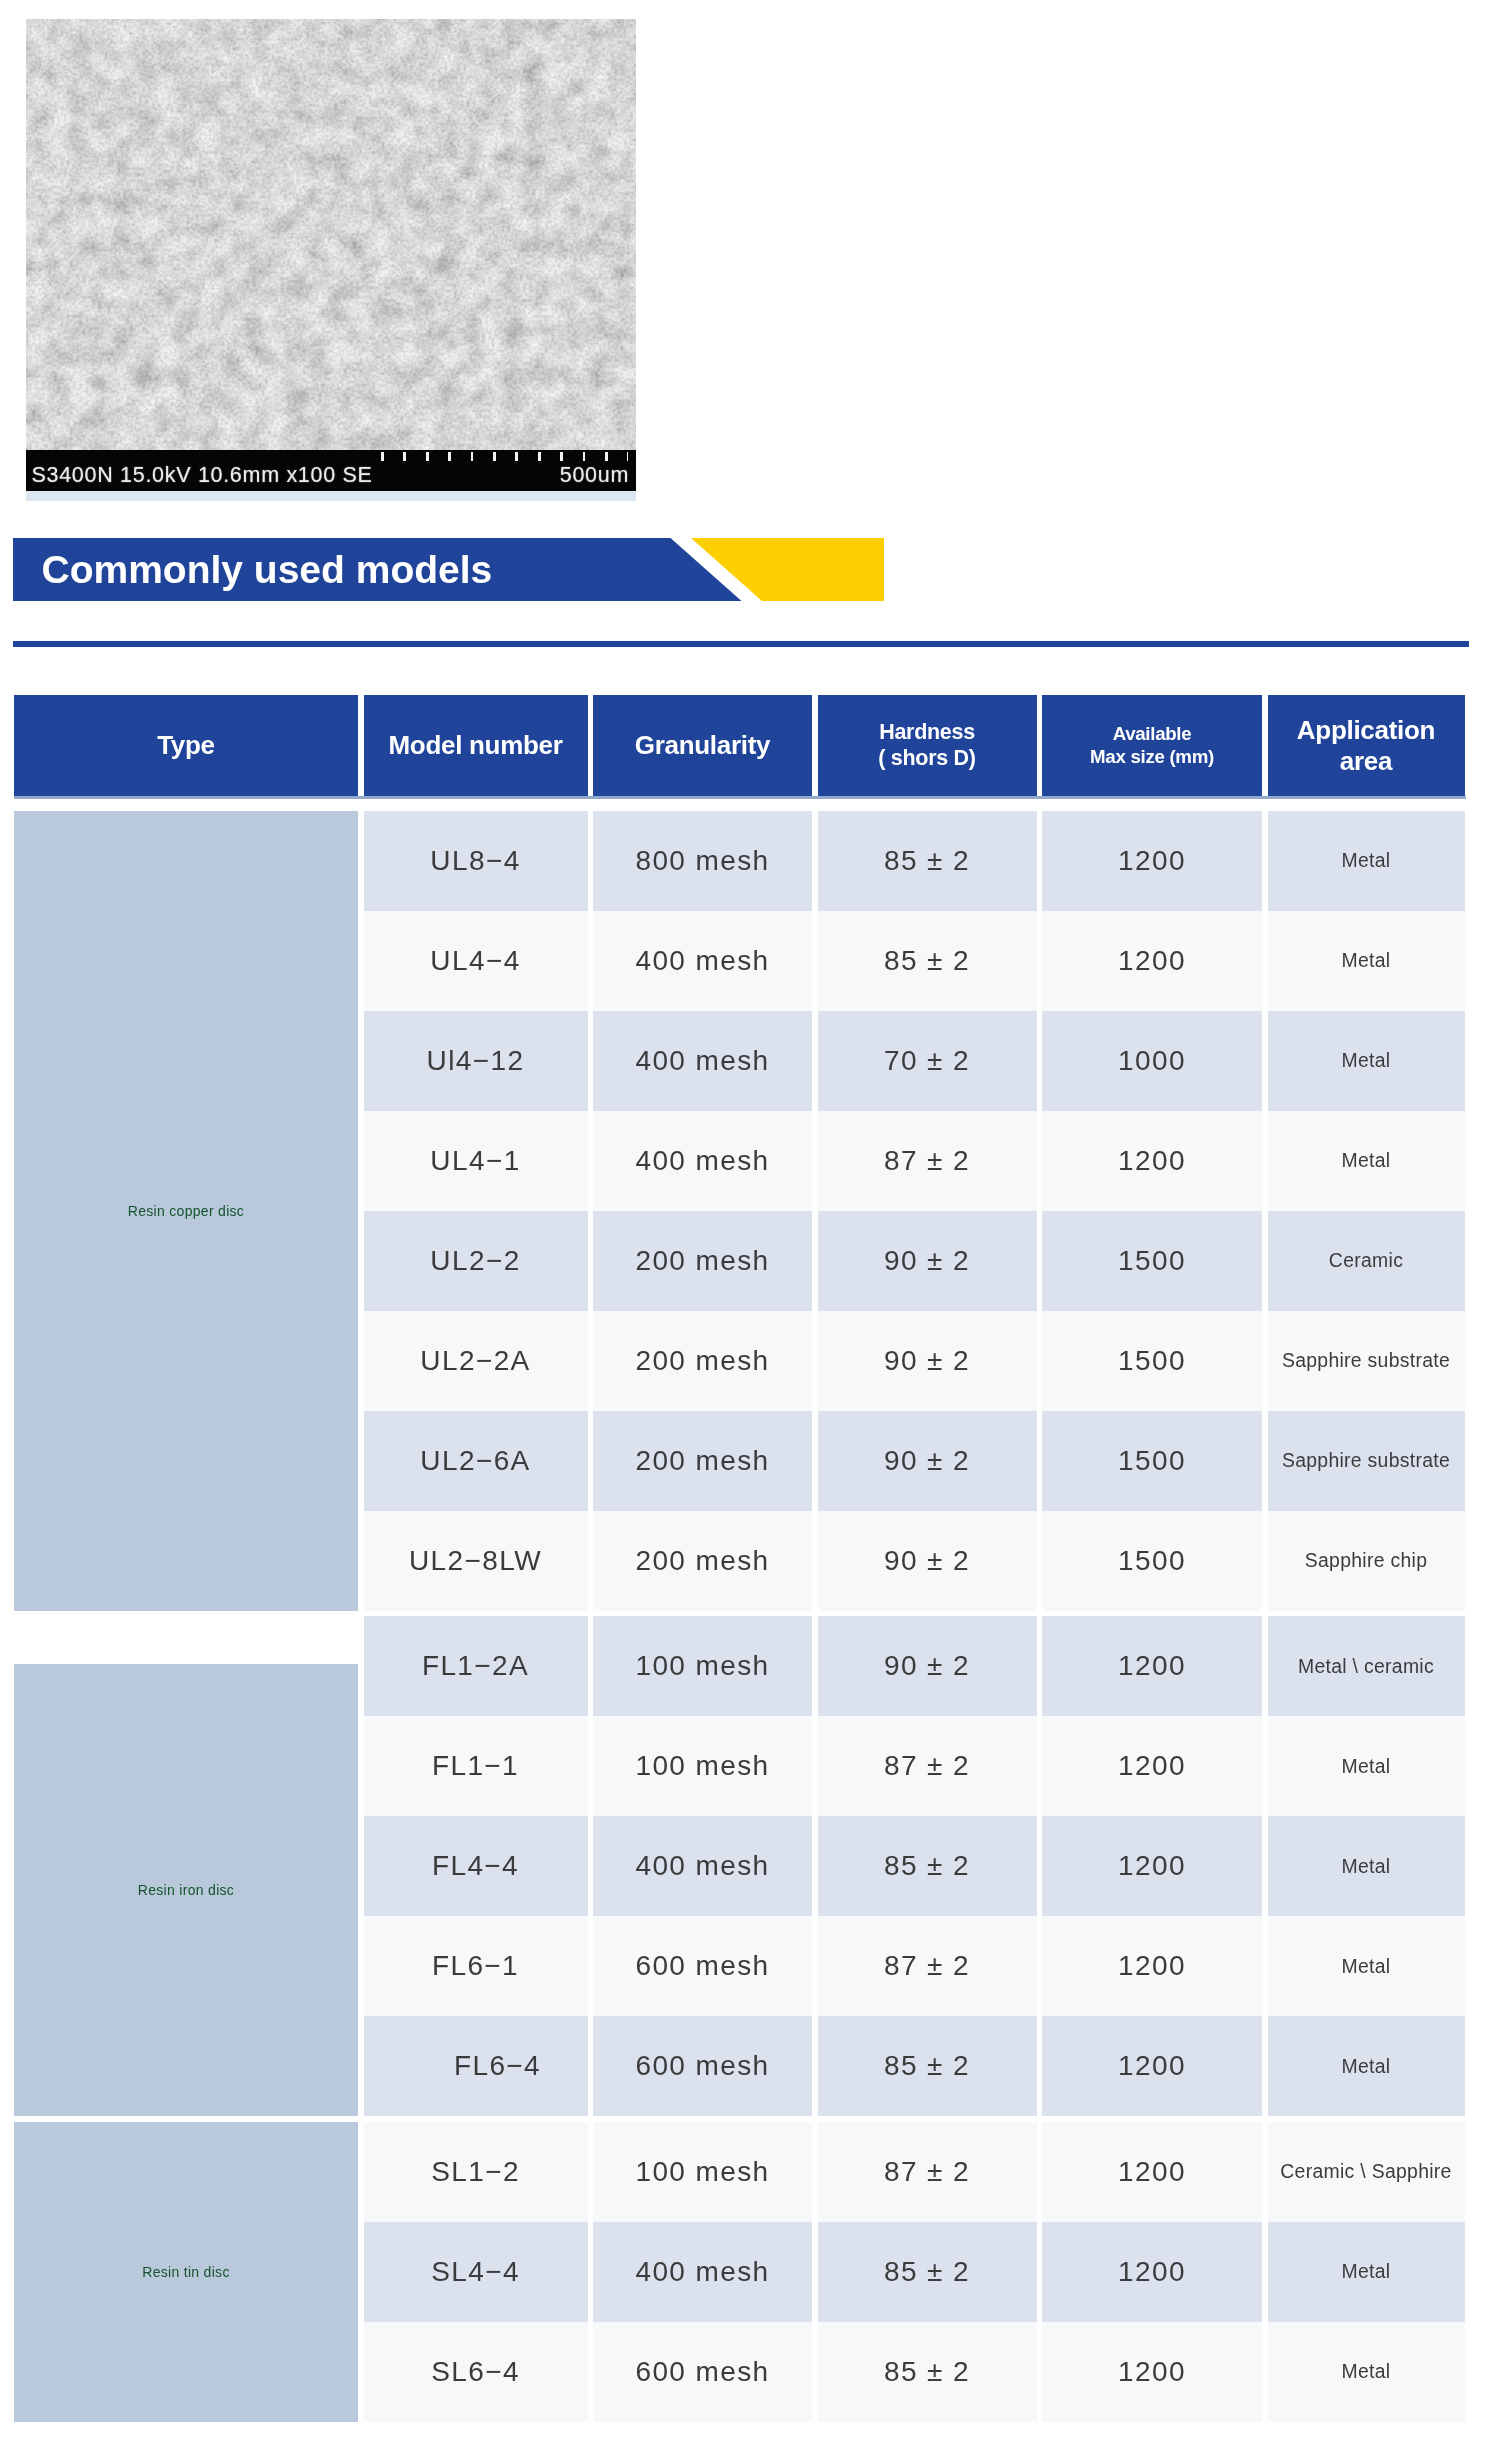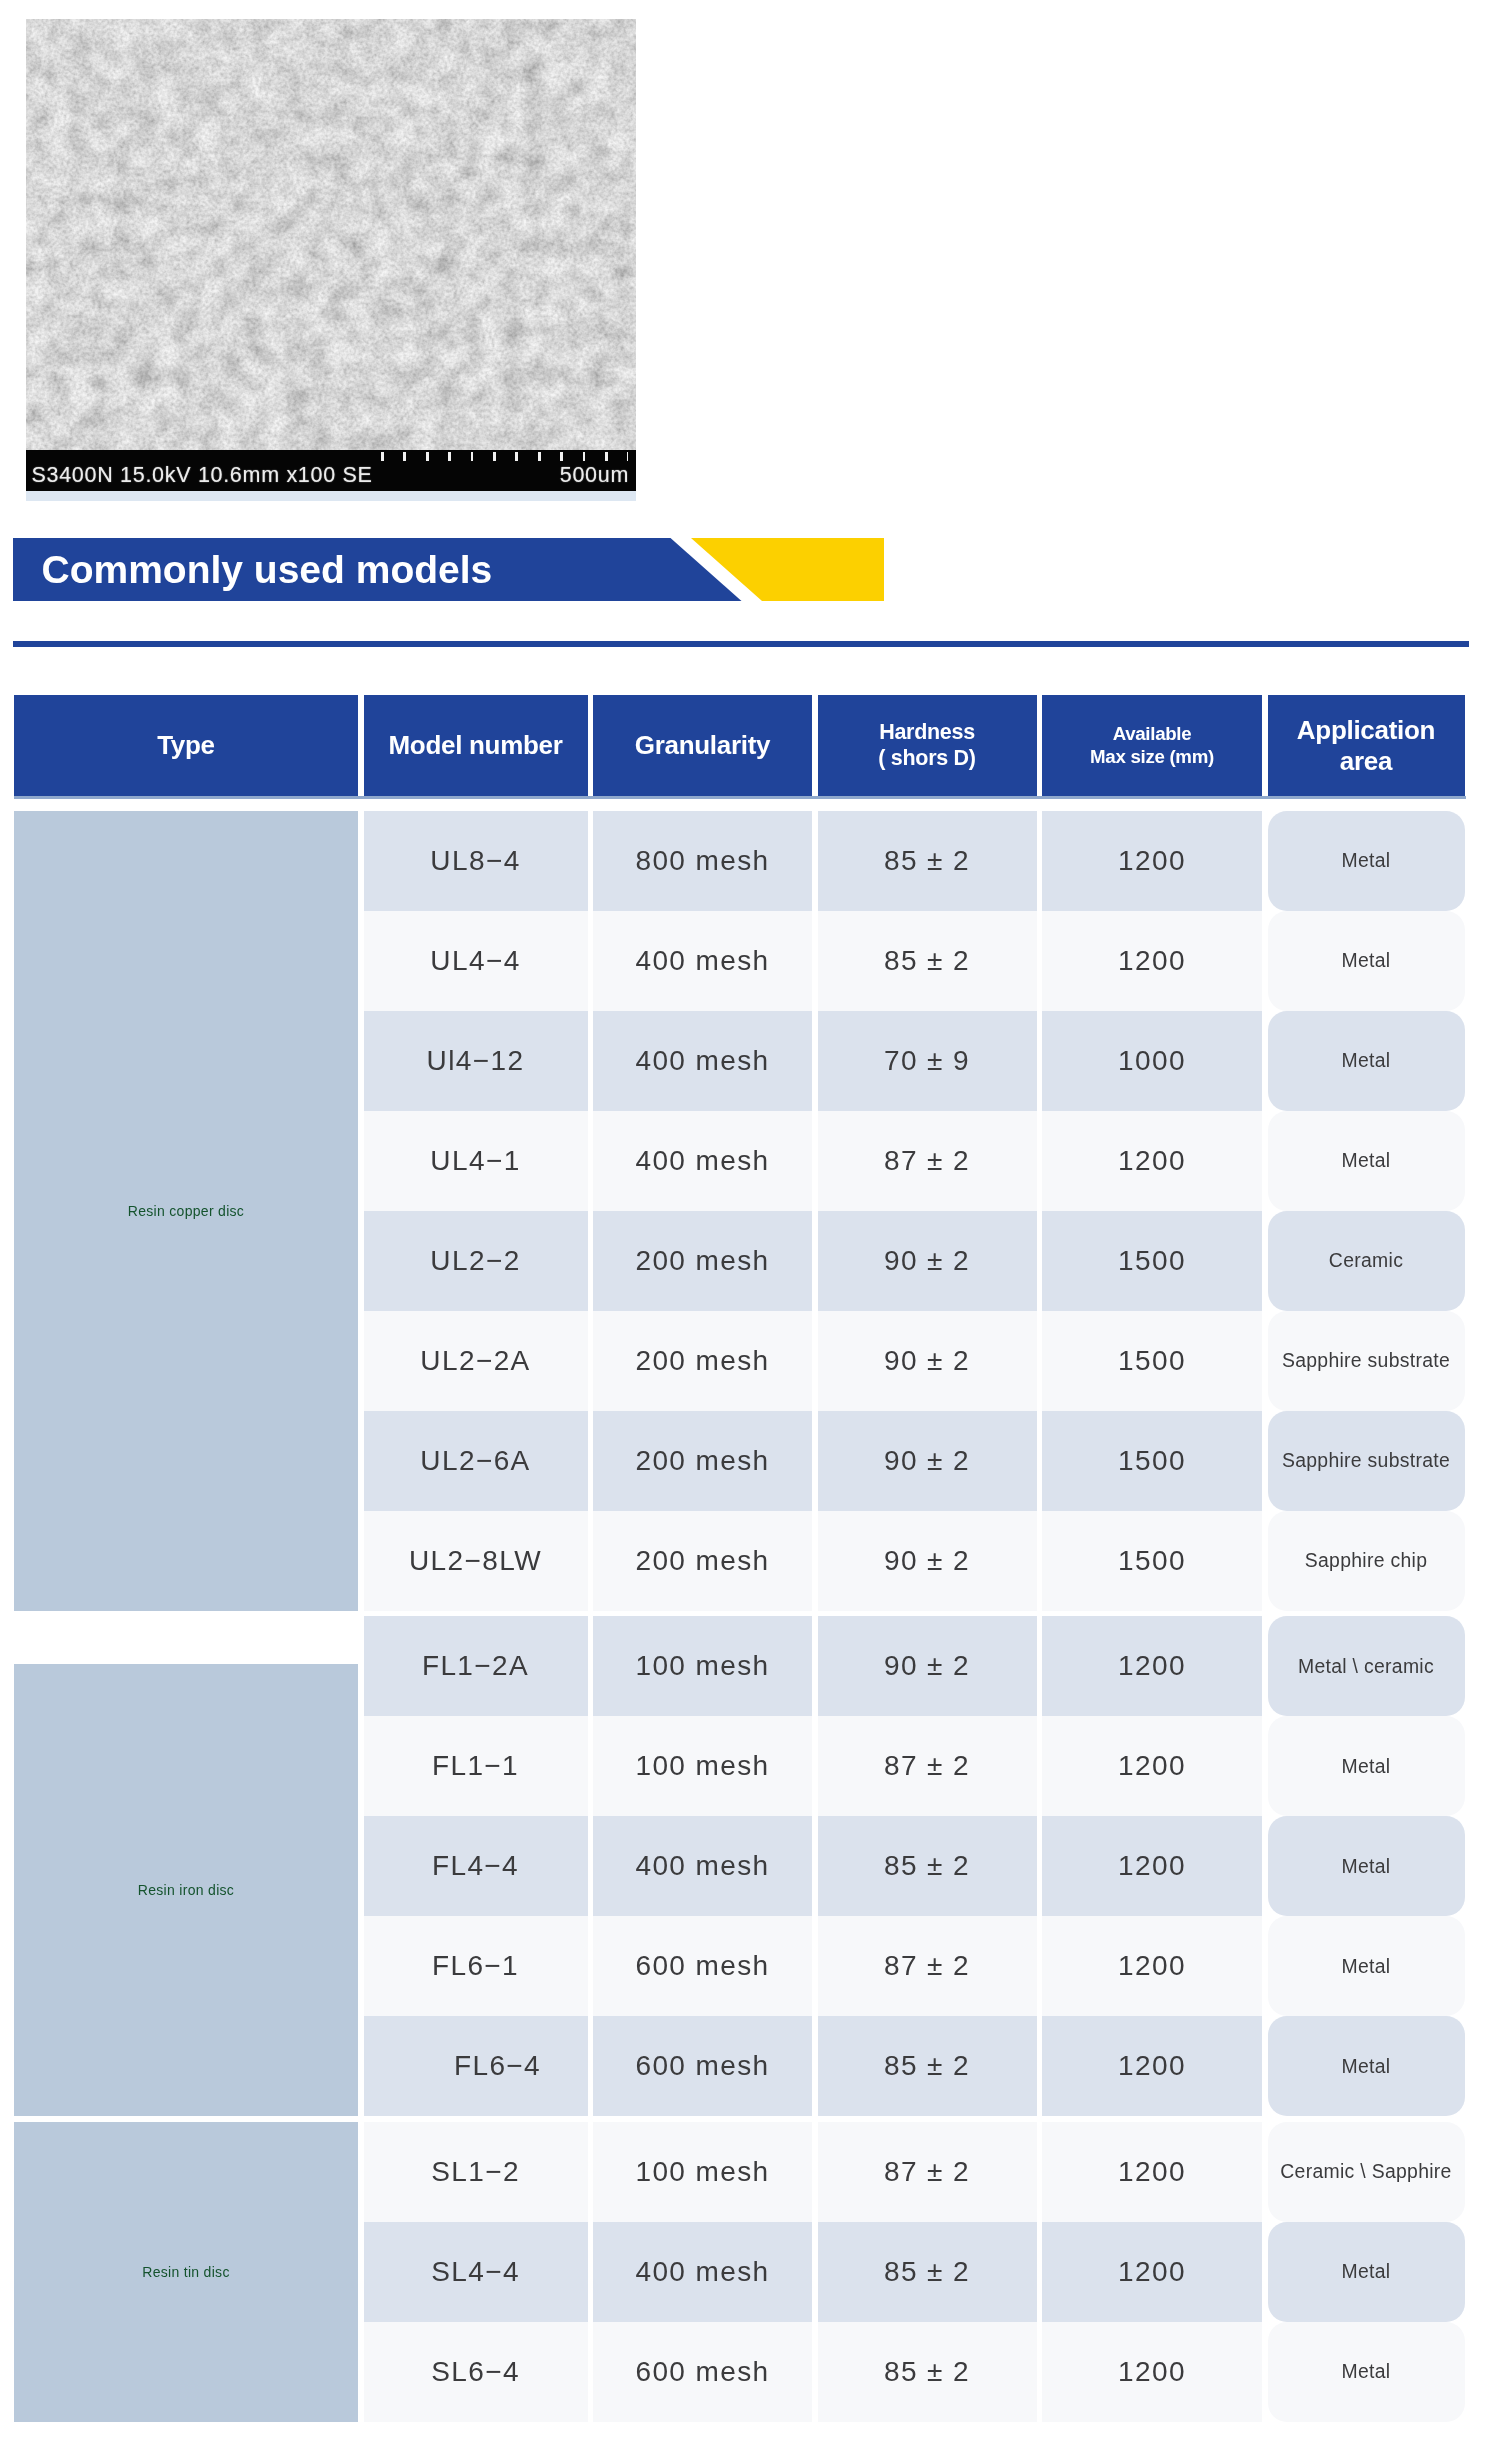--- a/index.html
+++ b/index.html
@@ -89,21 +89,21 @@
   .type-cell{
     grid-column:1;background:var(--type_column_bg);
     display:flex;align-items:center;justify-content:center;
     font-size:14px;color:#14532d;letter-spacing:0.3px;
   }
   .cell{
     display:flex;align-items:center;justify-content:center;
     font-size:28px;letter-spacing:1.4px;color:var(--body_text);
     text-align:center;
   }
-  .cell.app{font-size:19.4px;letter-spacing:0.3px;padding:0 2.8px;border-radius:19px;}
+  .cell.app{font-size:19.4px;letter-spacing:0.3px;padding:0 2.8px;}
   .cell.odd{background:var(--row_blue);}
   .cell.even{background:var(--row_white);}
 </style>
 </head>
 <body>
 
 <div class="sem-figure">
   <div class="sem-image">
     <svg width="610" height="431" viewBox="0 0 881 622">
       <filter id="semBlobs" x="0" y="0" width="100%" height="100%">
@@ -177,21 +177,21 @@
         <div class="cell odd" style="grid-area: 1 / 4;">85 ± 2</div>
         <div class="cell odd" style="grid-area: 1 / 5;">1200</div>
         <div class="cell odd app" style="grid-area: 1 / 6;">Metal</div>
         <div class="cell even" style="grid-area: 2 / 2;">UL4−4</div>
         <div class="cell even" style="grid-area: 2 / 3;">400 mesh</div>
         <div class="cell even" style="grid-area: 2 / 4;">85 ± 2</div>
         <div class="cell even" style="grid-area: 2 / 5;">1200</div>
         <div class="cell even app" style="grid-area: 2 / 6;">Metal</div>
         <div class="cell odd" style="grid-area: 3 / 2;">Ul4−12</div>
         <div class="cell odd" style="grid-area: 3 / 3;">400 mesh</div>
-        <div class="cell odd" style="grid-area: 3 / 4;">70 ± 9</div>
+        <div class="cell odd" style="grid-area: 3 / 4;">70 ± 2</div>
         <div class="cell odd" style="grid-area: 3 / 5;">1000</div>
         <div class="cell odd app" style="grid-area: 3 / 6;">Metal</div>
         <div class="cell even" style="grid-area: 4 / 2;">UL4−1</div>
         <div class="cell even" style="grid-area: 4 / 3;">400 mesh</div>
         <div class="cell even" style="grid-area: 4 / 4;">87 ± 2</div>
         <div class="cell even" style="grid-area: 4 / 5;">1200</div>
         <div class="cell even app" style="grid-area: 4 / 6;">Metal</div>
         <div class="cell odd" style="grid-area: 5 / 2;">UL2−2</div>
         <div class="cell odd" style="grid-area: 5 / 3;">200 mesh</div>
         <div class="cell odd" style="grid-area: 5 / 4;">90 ± 2</div>

